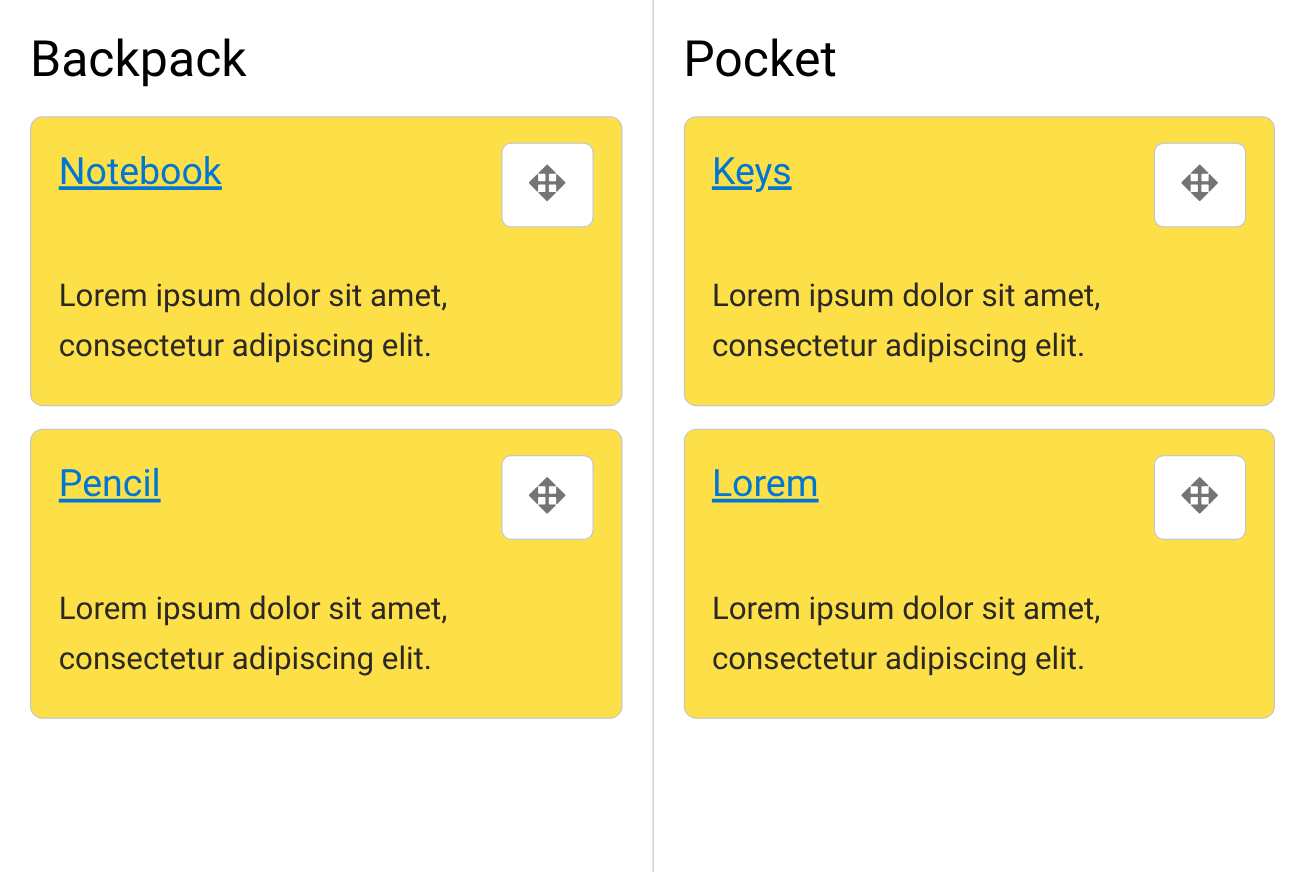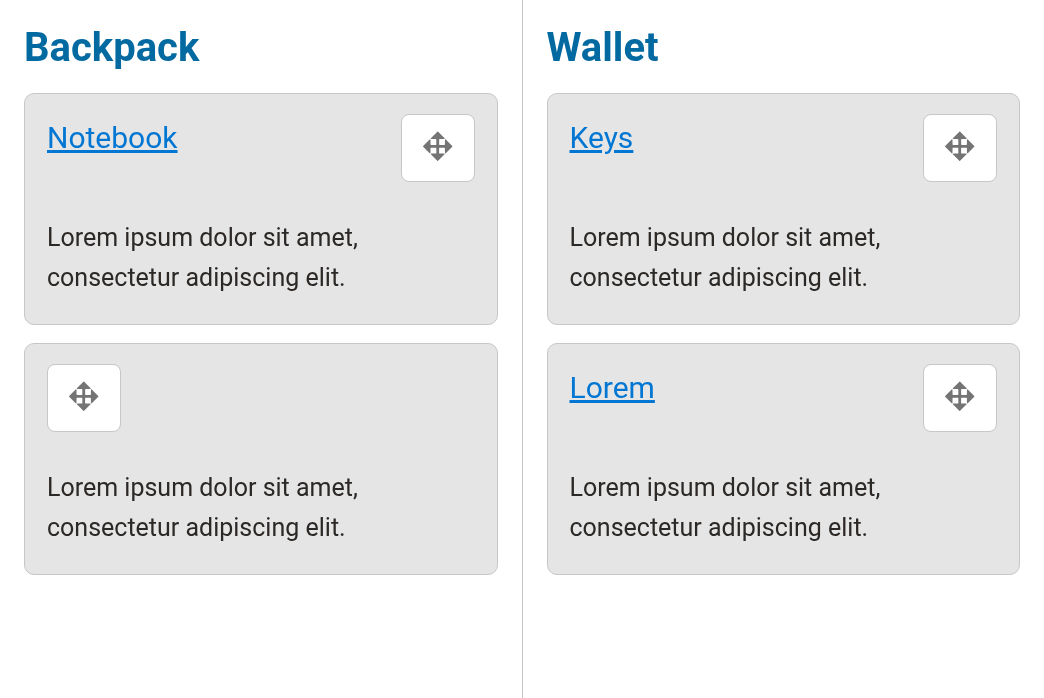--- a/index.html
+++ b/index.html
@@ -21,30 +21,30 @@
     }
     .column {
       flex: 1;
       padding: 24px 24px 24px 24px;
     }
     .column:first-child {
       border-right: 1px solid #c9c7c5;
     }
     .column-title {
       font-size: 40px;
-      font-weight: 700;
-      color: #0369a1;
+      font-weight: 400;
+      color: #000000;
       margin-bottom: 22px;
     }
     .card {
       border: 1px solid #c9c7c5;
       border-radius: 10px;
       padding: 20px 22px 26px 22px;
       margin-bottom: 18px;
-      background: #e5e5e5;
+      background: #fde047;
     }
     .card-header {
       display: flex;
       justify-content: space-between;
       align-items: flex-start;
       margin-bottom: 36px;
     }
     .card-title {
       font-size: 30px;
       font-weight: 400;
@@ -92,34 +92,35 @@
                 <path d="M50.7 27.2c.4-.4.4-1 0-1.4L39.5 14.6c-.6-.6-1.5-.2-1.5.7v7.8c0 .5-.5 1-1 1h-8c-.6 0-1-.4-1-1v-8.1c0-.5.4-1 1-1h7.8c.8 0 1.3-1 .7-1.5L26.3 1.3c-.4-.4-1-.4-1.4 0L13.6 12.5c-.6.6-.2 1.5.7 1.5h7.8c.5 0 1 .5 1 1v8.1c0 .6-.4 1-1 1h-8.1c-.5 0-1-.5-1-1v-7.8c0-.8-1-1.3-1.5-.7L.3 25.8c-.4.4-.4 1 0 1.4l11.2 11.2c.6.6 1.5.2 1.5-.7v-7.8c0-.5.5-1 1-1h8.1c.6 0 1 .4 1 1V38c0 .5-.4 1-1 1h-7.8c-.8 0-1.3 1-.7 1.5l11.2 11.2c.4.4 1 .4 1.4 0l11.2-11.2c.6-.6.2-1.5-.7-1.5h-7.8c-.5 0-1-.5-1-1v-8.1c0-.6.4-1 1-1h8c.6 0 1.1.5 1.1 1v7.8c0 .8 1 1.3 1.5.7l11.2-11.2z"></path>
               </svg>
           </span>
         </div>
       </div>
       <div class="card-body">Lorem ipsum dolor sit amet, consectetur adipiscing elit.</div>
     </div>
 
     <div class="card">
       <div class="card-header">
+        <a class="card-title" href="#">Pencil</a>
         <div class="move-button">
           <span>
             <svg viewBox="0 0 52 52">
                 <path d="M50.7 27.2c.4-.4.4-1 0-1.4L39.5 14.6c-.6-.6-1.5-.2-1.5.7v7.8c0 .5-.5 1-1 1h-8c-.6 0-1-.4-1-1v-8.1c0-.5.4-1 1-1h7.8c.8 0 1.3-1 .7-1.5L26.3 1.3c-.4-.4-1-.4-1.4 0L13.6 12.5c-.6.6-.2 1.5.7 1.5h7.8c.5 0 1 .5 1 1v8.1c0 .6-.4 1-1 1h-8.1c-.5 0-1-.5-1-1v-7.8c0-.8-1-1.3-1.5-.7L.3 25.8c-.4.4-.4 1 0 1.4l11.2 11.2c.6.6 1.5.2 1.5-.7v-7.8c0-.5.5-1 1-1h8.1c.6 0 1 .4 1 1V38c0 .5-.4 1-1 1h-7.8c-.8 0-1.3 1-.7 1.5l11.2 11.2c.4.4 1 .4 1.4 0l11.2-11.2c.6-.6.2-1.5-.7-1.5h-7.8c-.5 0-1-.5-1-1v-8.1c0-.6.4-1 1-1h8c.6 0 1.1.5 1.1 1v7.8c0 .8 1 1.3 1.5.7l11.2-11.2z"></path>
               </svg>
           </span>
         </div>
       </div>
       <div class="card-body">Lorem ipsum dolor sit amet, consectetur adipiscing elit.</div>
     </div>
   </div>
 
   <div class="column">
-    <h2 class="column-title">Wallet</h2>
+    <h2 class="column-title">Pocket</h2>
 
     <div class="card">
       <div class="card-header">
         <a class="card-title" href="#">Keys</a>
         <div class="move-button">
           <span>
             <svg viewBox="0 0 52 52">
                 <path d="M50.7 27.2c.4-.4.4-1 0-1.4L39.5 14.6c-.6-.6-1.5-.2-1.5.7v7.8c0 .5-.5 1-1 1h-8c-.6 0-1-.4-1-1v-8.1c0-.5.4-1 1-1h7.8c.8 0 1.3-1 .7-1.5L26.3 1.3c-.4-.4-1-.4-1.4 0L13.6 12.5c-.6.6-.2 1.5.7 1.5h7.8c.5 0 1 .5 1 1v8.1c0 .6-.4 1-1 1h-8.1c-.5 0-1-.5-1-1v-7.8c0-.8-1-1.3-1.5-.7L.3 25.8c-.4.4-.4 1 0 1.4l11.2 11.2c.6.6 1.5.2 1.5-.7v-7.8c0-.5.5-1 1-1h8.1c.6 0 1 .4 1 1V38c0 .5-.4 1-1 1h-7.8c-.8 0-1.3 1-.7 1.5l11.2 11.2c.4.4 1 .4 1.4 0l11.2-11.2c.6-.6.2-1.5-.7-1.5h-7.8c-.5 0-1-.5-1-1v-8.1c0-.6.4-1 1-1h8c.6 0 1.1.5 1.1 1v7.8c0 .8 1 1.3 1.5.7l11.2-11.2z"></path>
               </svg>
           </span>

